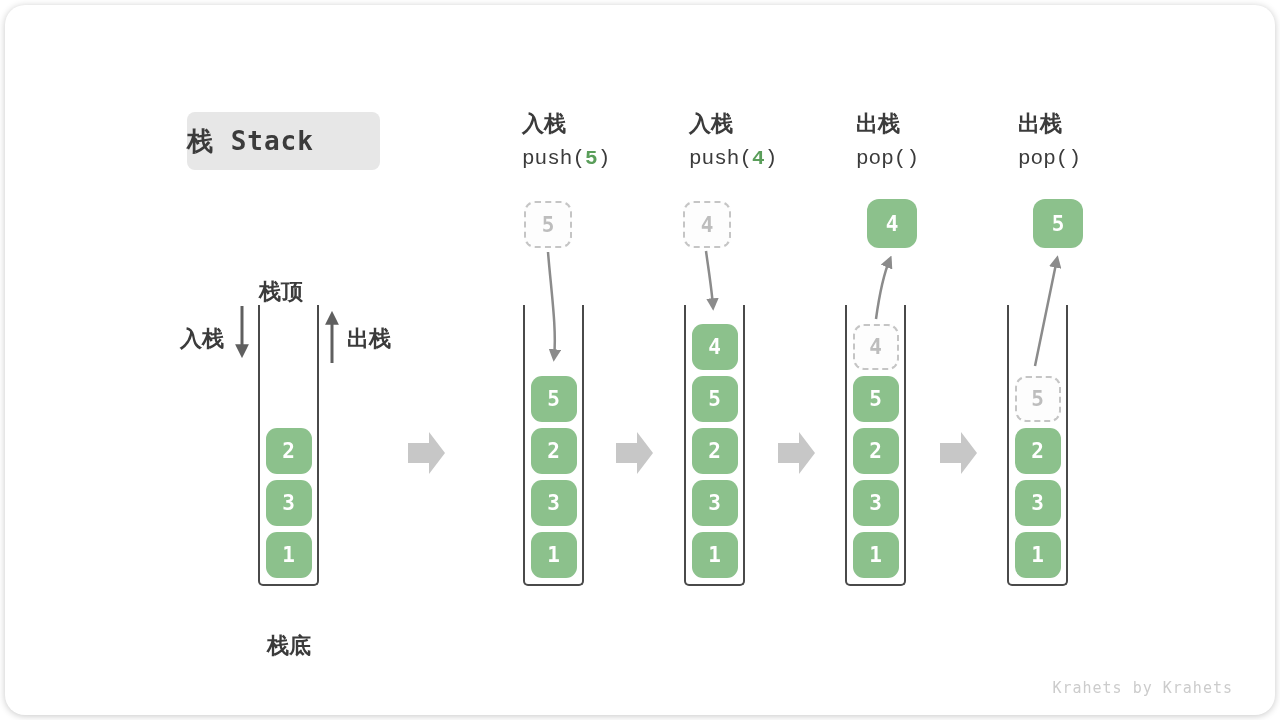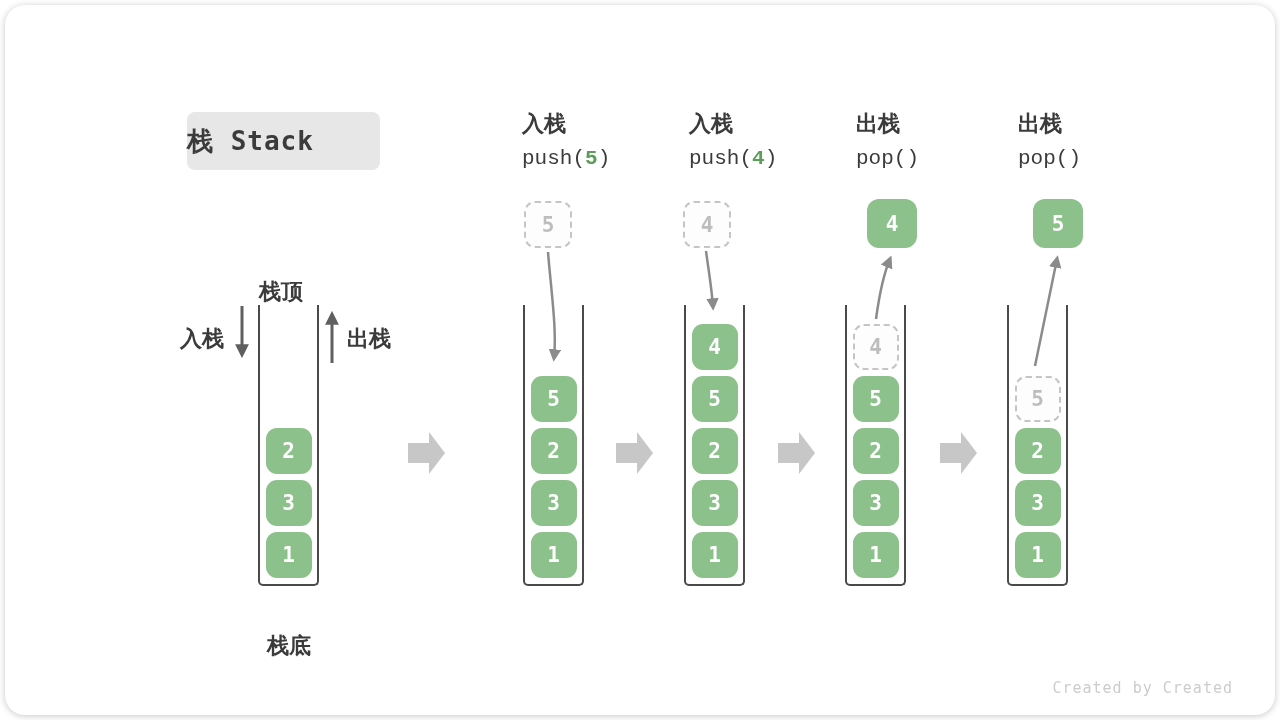--- a/index.html
+++ b/index.html
@@ -170,15 +170,15 @@
     <path d="M 871,314 C 874,292 879,268 885,254" fill="none" stroke="#8b8b8b" stroke-width="2.5" marker-end="url(#ah-gray)"></path>
 
     <path d="M 1030,361 C 1038,322 1047,278 1052,254" fill="none" stroke="#8b8b8b" stroke-width="2.5" marker-end="url(#ah-gray)"></path>
 
     <polygon points="403,438 424,438 424,427 440,448 424,469 424,458 403,458" fill="#c7c7c7"></polygon>
     <polygon points="611,438 632,438 632,427 648,448 632,469 632,458 611,458" fill="#c7c7c7"></polygon>
     <polygon points="773,438 794,438 794,427 810,448 794,469 794,458 773,458" fill="#c7c7c7"></polygon>
     <polygon points="935,438 956,438 956,427 972,448 956,469 956,458 935,458" fill="#c7c7c7"></polygon>
   </svg>
 
-  <div class="watermark">Created by Created</div>
+  <div class="watermark">Krahets by Krahets</div>
 
 </div>
 
 </body></html>

